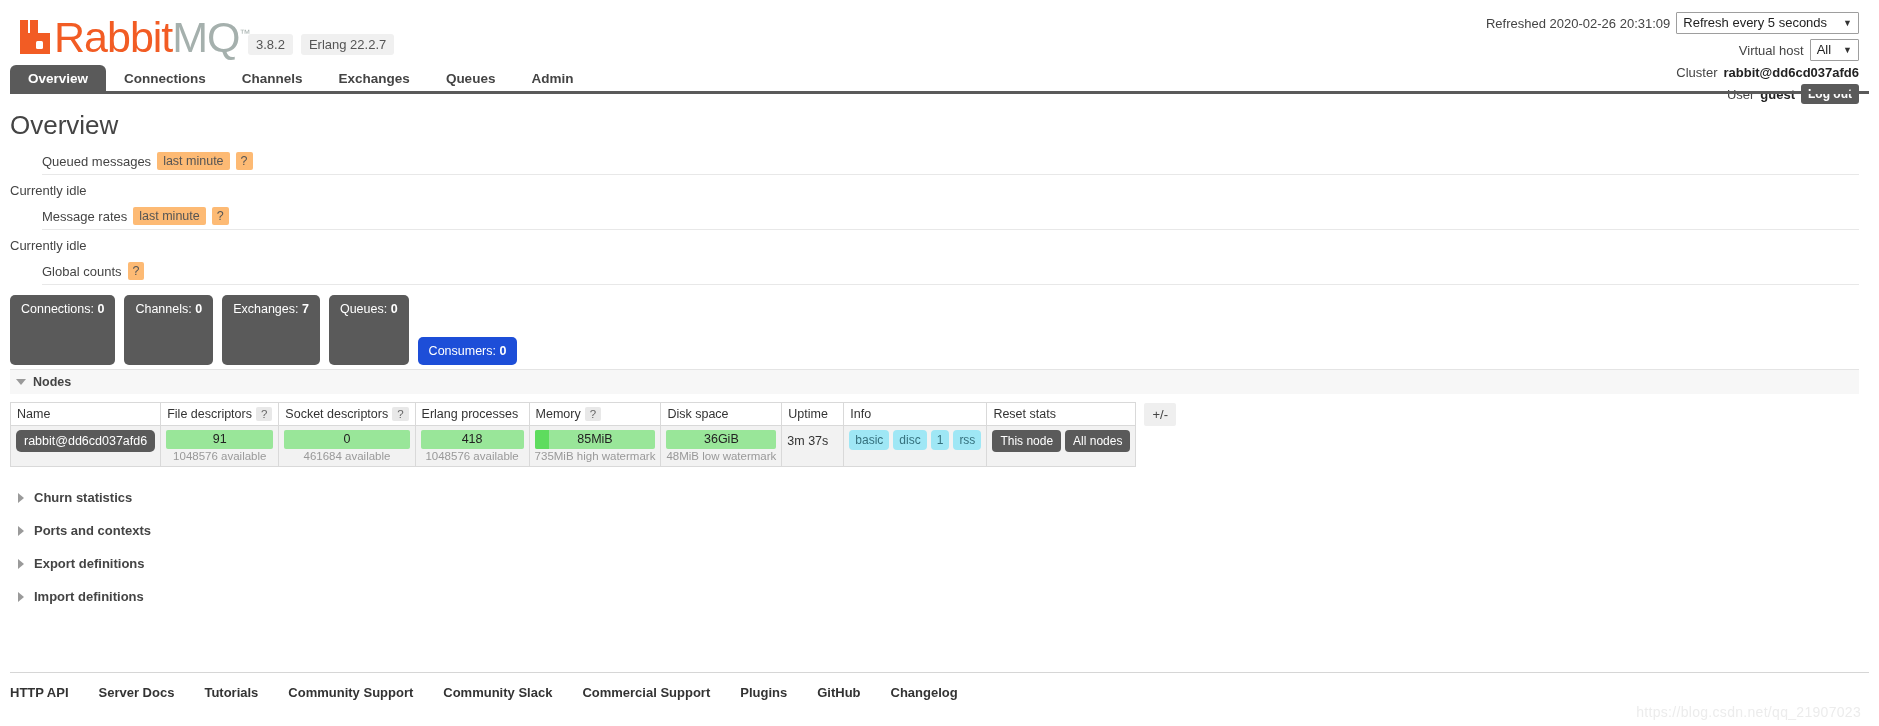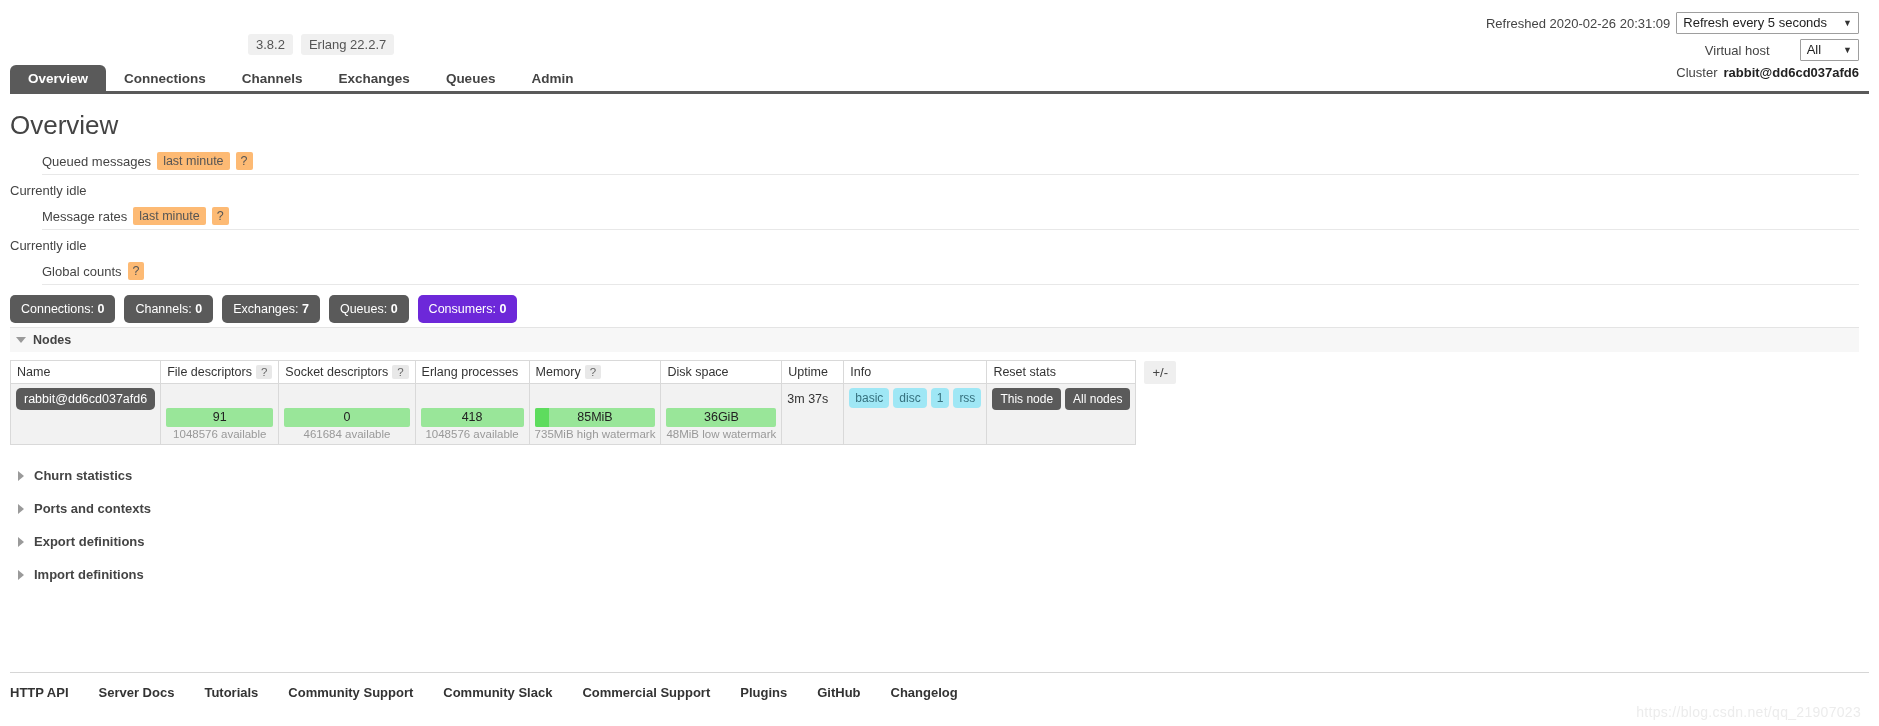--- a/index.html
+++ b/index.html
@@ -45,21 +45,21 @@
   }
   .hr-line { display: flex; justify-content: flex-end; align-items: center; gap: 6px; margin-bottom: 5px; }
   .hr-line.l2 { margin-bottom: 4px; }
   .hr-label { color: #444; }
   .select-box {
     border: 1px solid #9e9e9e; background: #fff;
     font-size: 13px; padding: 2px 6px; color: #222;
     display: inline-flex; align-items: center; gap: 16px;
     line-height: 16px; border-radius: 1px;
   }
-  .select-box.small { gap: 22px; margin-left: 24px; }
+  .select-box.small { gap: 12px; }
   .caret-dn { font-size: 9px; color: #333; }
   .strong { font-weight: bold; color: #222; }
   .logout-btn {
     background: #5a5a5a; color: #fff; border: 0;
     font-size: 12px; font-weight: bold;
     padding: 3px 7px; border-radius: 3px; cursor: pointer;
     font-family: "Liberation Sans", sans-serif;
   }
 
   
@@ -106,21 +106,21 @@
   .chip.q { padding: 2px 5px; }
   .idle-text { font-size: 13px; color: #444; padding: 8px 0 4px 0; }
 
   
   .counts { display: flex; gap: 9px; padding: 10px 0 4px 0; }
   .count-badge {
     background: #5a5a5a; color: #fff;
     font-size: 12.5px; padding: 7px 11px; border-radius: 5px;
     cursor: pointer; white-space: nowrap;
   }
-  .count-badge.muted { background: #6d28d9; }
+  .count-badge.muted { background: #1d4ed8; margin-top: 42px; }
   .count-badge b { font-weight: bold; }
 
   
   .nodes-wrap { display: flex; align-items: flex-start; padding-top: 8px; }
   table.nodes { border-collapse: collapse; font-size: 12.5px; }
   table.nodes th {
     background: #fff; border: 1px solid #d9d9d9;
     font-weight: normal; text-align: left; color: #333;
     padding: 4px 6px; white-space: nowrap; vertical-align: middle;
   }
@@ -134,21 +134,21 @@
     border-radius: 2px; cursor: pointer;
   }
   .node-pill {
     display: inline-block; background: #5a5a5a; color: #fff;
     font-size: 12.5px; padding: 4px 8px; border-radius: 5px;
     cursor: pointer; white-space: nowrap;
   }
   .bar {
     position: relative; background: #99e699; border-radius: 2px;
     height: 19px; text-align: center; color: #222;
-    font-size: 12.5px; line-height: 19px; overflow: hidden; margin-top: 20px;
+    font-size: 12.5px; line-height: 19px; overflow: hidden;
   }
   .bar .fill {
     position: absolute; left: 0; top: 0; bottom: 0;
     background: #5edc5e;
   }
   .bar span { position: relative; }
   .sub {
     font-size: 11.5px; color: #999; text-align: center;
     white-space: nowrap; margin-top: 1px;
   }
@@ -195,20 +195,29 @@
     user-select: none;
   }
 </style>
 </head>
 <body>
 
 <div id="page">
 
   <div class="header">
 
+    <div class="logo-wrap">
+      <svg class="logo-mark" viewBox="0 0 30 34">
+        <rect x="0" y="0" width="8" height="15" fill="#f25c24"></rect>
+        <rect x="10" y="0" width="8" height="15" fill="#f25c24"></rect>
+        <path d="M0 13 H30 V34 H0 Z" fill="#f25c24"></path>
+        <rect x="16" y="21" width="7" height="8" rx="1.5" fill="#ffffff"></rect>
+      </svg>
+      <div class="logo-text"><span class="logo-rabbit">Rabbit</span><span class="logo-mq">MQ</span><span class="logo-tm">™</span></div>
+    </div>
 
     <div class="version-badges">
       <span class="vbadge">3.8.2</span>
       <span class="vbadge">Erlang 22.2.7</span>
     </div>
 
     <div class="header-right">
       <div class="hr-line">
         <span class="hr-label">Refreshed 2020-02-26 20:31:09</span>
         <span class="select-box">
@@ -220,20 +229,25 @@
         <span class="hr-label">Virtual host</span>
         <span class="select-box small">
           <span>All</span>
           <span class="caret-dn">▼</span>
         </span>
       </div>
       <div class="hr-line l2">
         <span>Cluster</span>
         <span class="strong">rabbit@dd6cd037afd6</span>
       </div>
+      <div class="hr-line">
+        <span>User</span>
+        <span class="strong">guest</span>
+        <span class="logout-btn">Log out</span>
+      </div>
     </div>
   </div>
 
   <div class="tabs">
     <div class="tab active">Overview</div>
     <div class="tab">Connections</div>
     <div class="tab">Channels</div>
     <div class="tab">Exchanges</div>
     <div class="tab">Queues</div>
     <div class="tab">Admin</div>

